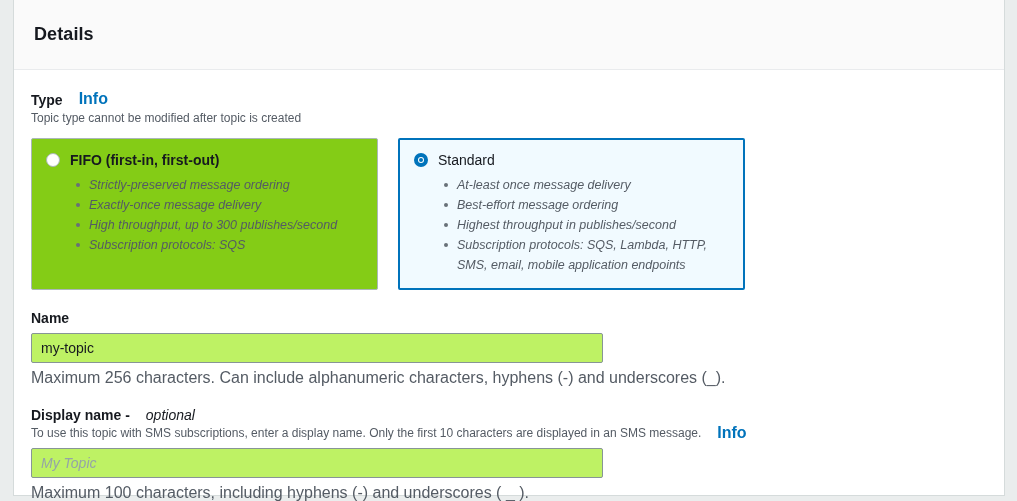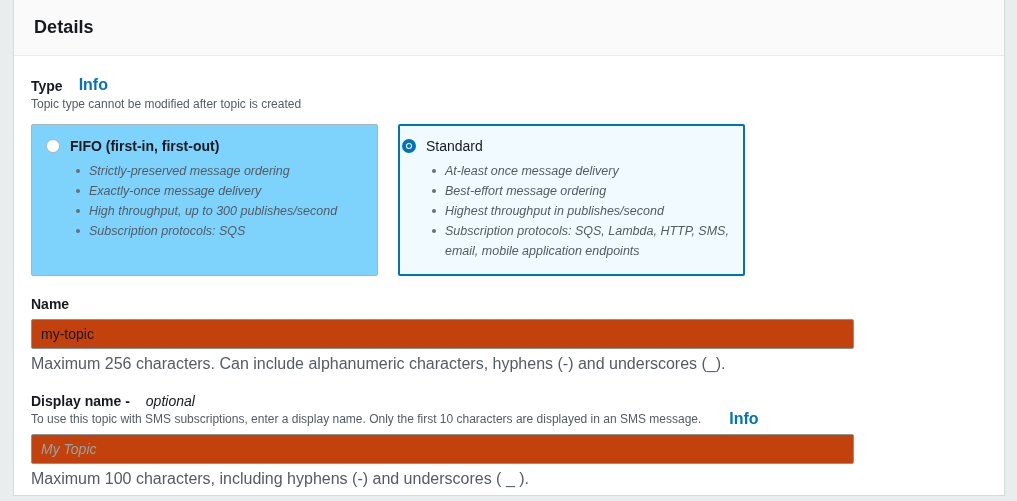--- a/index.html
+++ b/index.html
@@ -22,21 +22,21 @@
     top: 0px;
     width: 992px;
     height: 496px;
     background: #ffffff;
     border: 1px solid #d5dbdb;
     border-top: none;
     box-sizing: border-box;
   }
 
   .panel-header {
-    height: 56px;
+    height: 70px;
     background: #fafafa;
     border-bottom: 1px solid #e9ebed;
     box-sizing: border-box;
     display: flex;
     align-items: center;
     padding: 0 20px;
   }
   .panel-title {
     font-size: 18px;
     font-weight: bold;
@@ -69,42 +69,42 @@
   }
   .field-desc {
     font-size: 12px;
     color: #545b64;
     margin-top: 2px;
     line-height: 16px;
   }
   .field-desc-row {
     display: flex;
     align-items: center;
-    gap: 28px;
+    gap: 16px;
   }
 
   .tile-row {
     display: flex;
     gap: 20px;
     margin-top: 12px;
   }
   .tile {
     width: 347px;
     min-height: 146px;
     box-sizing: border-box;
     border: 1px solid #aab7b8;
     border-radius: 2px;
-    background: #7dd3fc;
+    background: #84cc16;
     padding: 13px 14px 14px 14px;
     cursor: pointer;
   }
   .tile.selected {
     border: 2px solid #0073bb;
     background: #f1faff;
-    padding: 12px 13px 13px 2px;
+    padding: 12px 13px 13px 14px;
   }
 
   .tile-head {
     display: flex;
     align-items: center;
     gap: 10px;
   }
   .radio {
     width: 14px;
     height: 14px;
@@ -163,29 +163,29 @@
     height: 4px;
     border-radius: 50%;
     background: #687078;
   }
 
   .section {
     margin-top: 20px;
   }
   .text-input {
     display: block;
-    width: 823px;
+    width: 572px;
     height: 30px;
     box-sizing: border-box;
     margin-top: 7px;
     padding: 4px 9px;
     font-family: "Liberation Sans", sans-serif;
     font-size: 14px;
     color: #16191f;
-    background: #c2410c;
+    background: #bef264;
     border: 1px solid #879596;
     border-radius: 2px;
     outline: none;
   }
   .text-input::placeholder {
     color: #95a5a6;
     font-style: italic;
   }
   .constraint {
     font-size: 16px;

